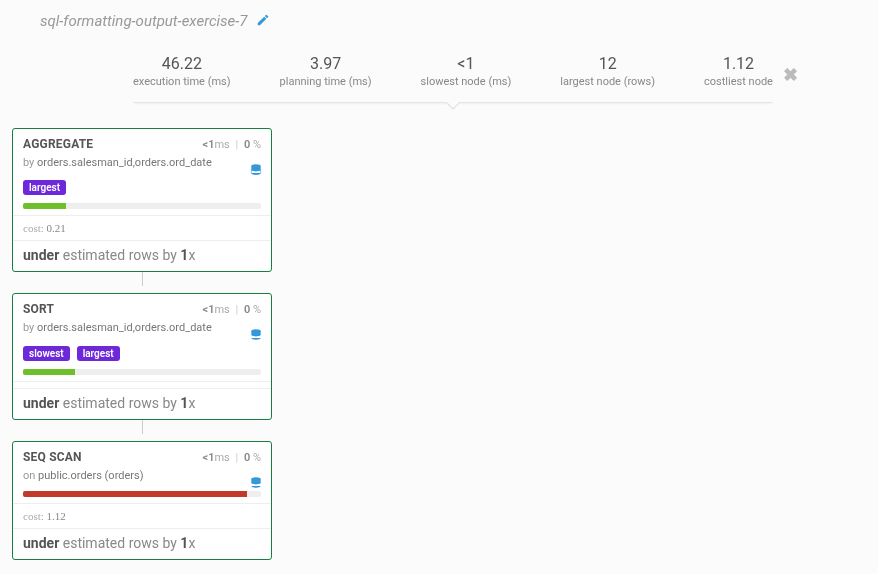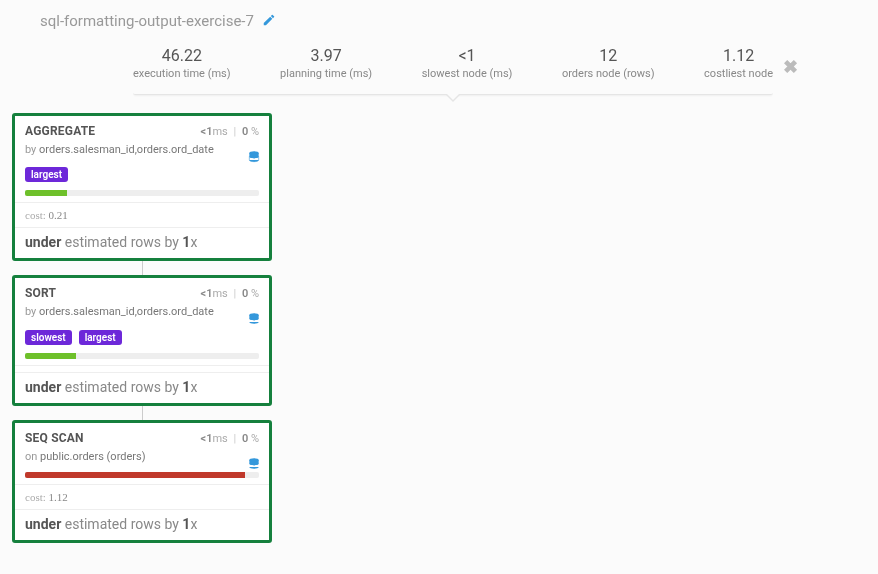--- a/index.html
+++ b/index.html
@@ -15,21 +15,22 @@
   .header {
     padding: 12px 12px 0 40px;
   }
   .title-row {
     display: flex;
     align-items: center;
     gap: 8px;
     color: #999;
     font-size: 15px;
     font-weight: 400;
-    margin-bottom: 8px;
+    margin-bottom: 16px;
+    font-style: italic;
   }
   .edit-icon {
     color: #3498db;
     font-size: 14px;
     cursor: pointer;
   }
   .stats-bar {
     position: relative;
     margin: 0 auto;
     width: 640px;
@@ -83,25 +84,26 @@
     border-right: 7px solid transparent;
     border-top: 7px solid #fbfbfb;
   }
   .tree {
     position: relative;
     padding: 18px 0 0 12px;
   }
   .node {
     width: 260px;
     background: #fff;
-    border: 3px solid #15803d;
+    border: 1px solid #15803d;
     border-radius: 3px;
     padding: 8px 10px 8px 10px;
     position: relative;
     margin-bottom: 14px;
+    margin-top: 7px;
   }
   .connector {
     width: 1px;
     height: 14px;
     background: #ccc;
     margin-left: 130px;
     margin-top: -14px;
     margin-bottom: 0;
   }
   .node-header {
@@ -202,21 +204,21 @@
     <div class="stat">
       <div class="stat-value">3.97</div>
       <div class="stat-label">planning time (ms)</div>
     </div>
     <div class="stat">
       <div class="stat-value">&lt;1</div>
       <div class="stat-label">slowest node (ms)</div>
     </div>
     <div class="stat">
       <div class="stat-value">12</div>
-      <div class="stat-label">orders node (rows)</div>
+      <div class="stat-label">largest node (rows)</div>
     </div>
     <div class="stat">
       <div class="stat-value">1.12</div>
       <div class="stat-label">costliest node</div>
     </div>
     <span class="close-x">✖</span>
     <div class="pointer"></div>
   </div>
 </div>
 

